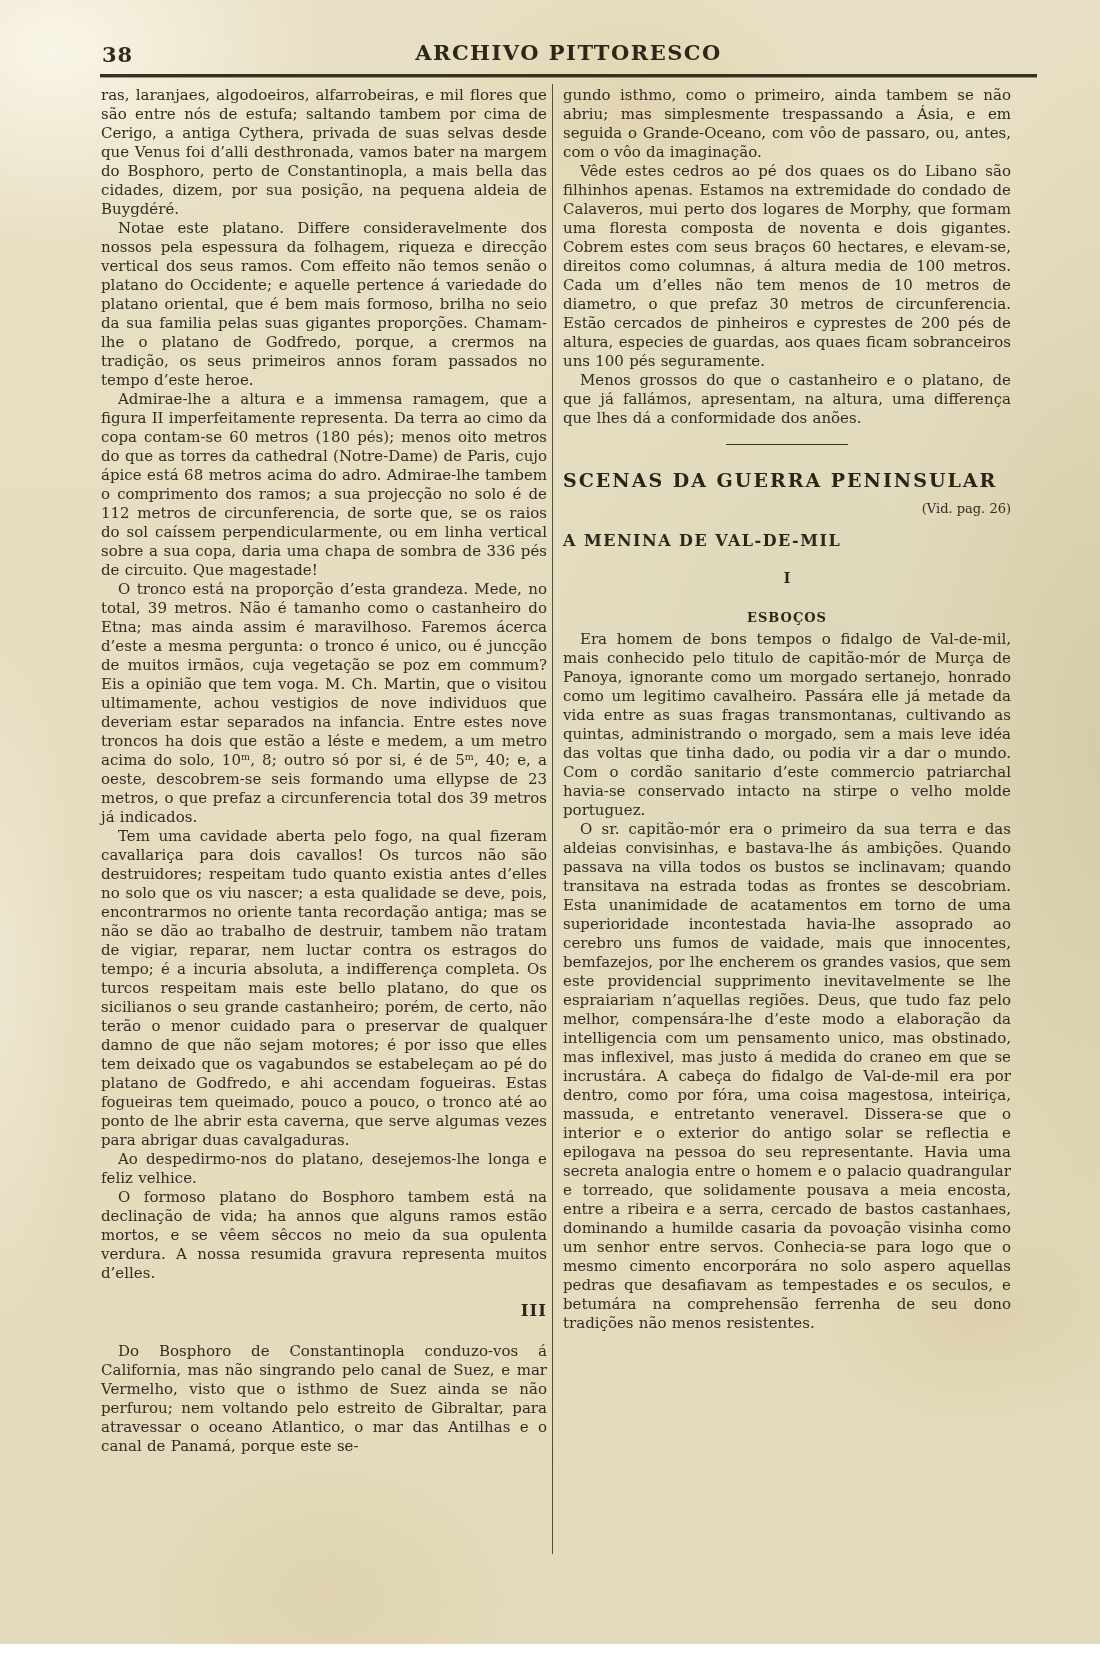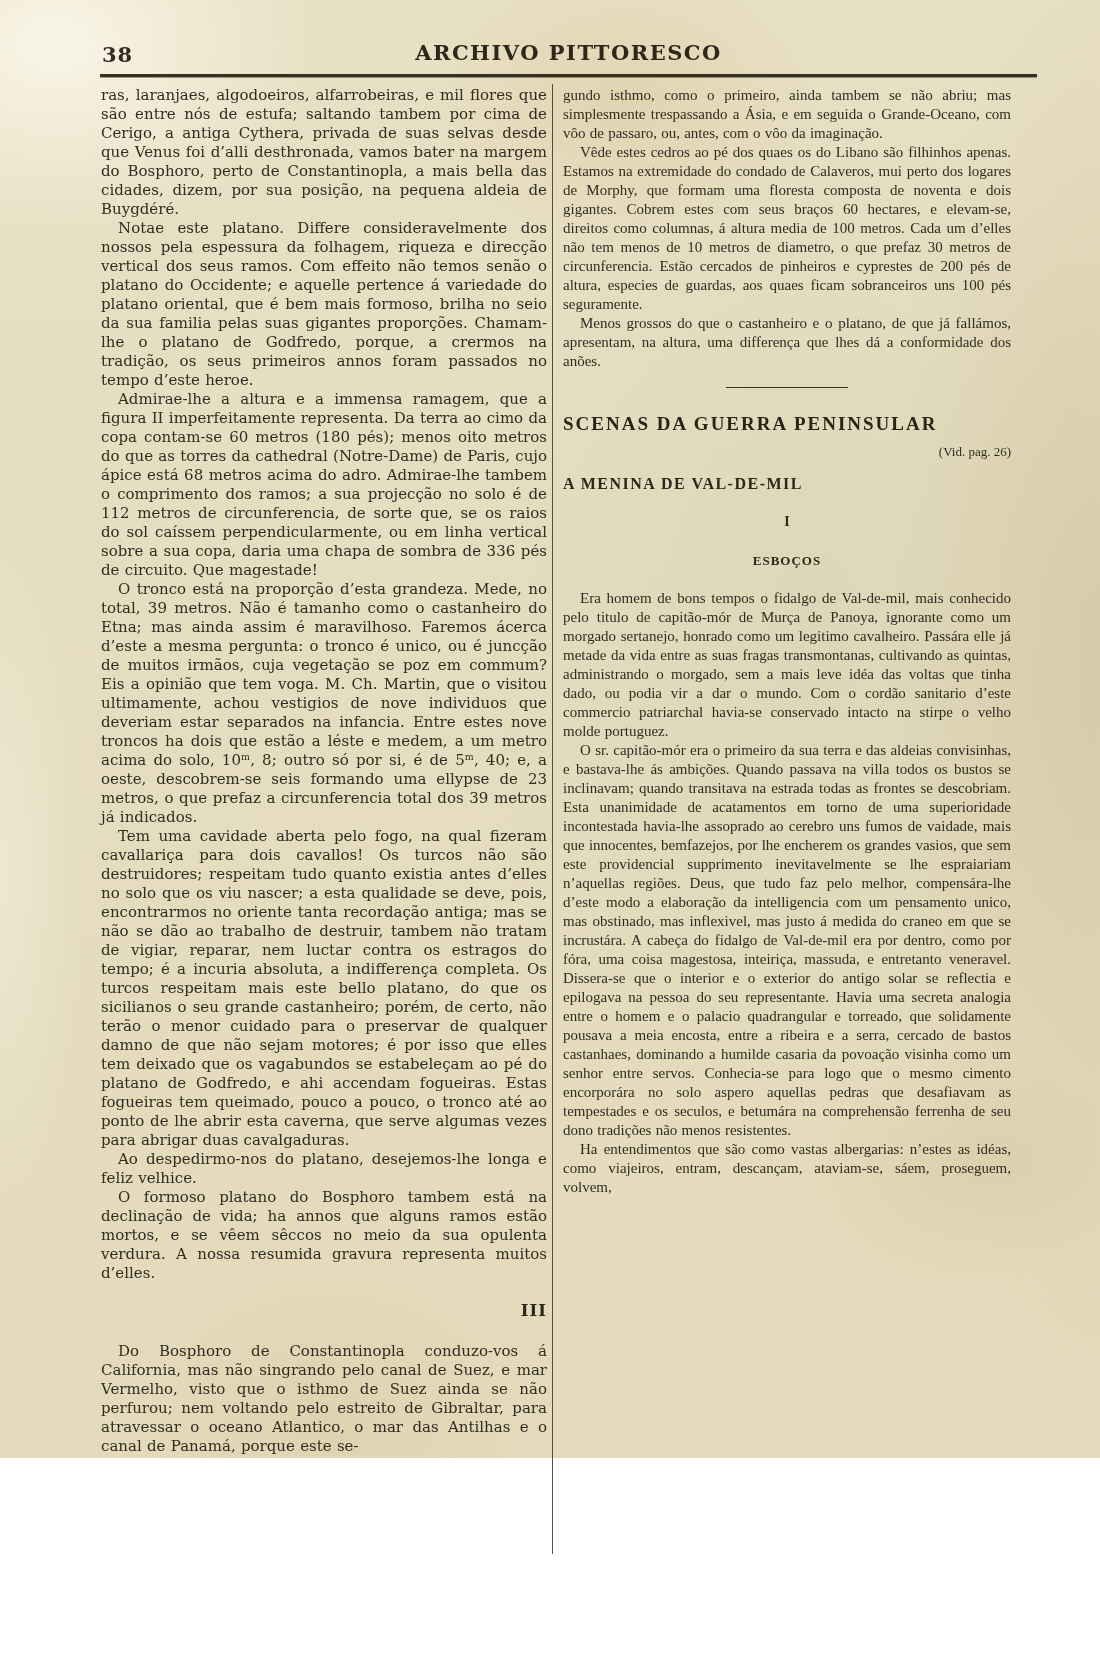--- a/index.html
+++ b/index.html
@@ -1,52 +1,52 @@
 <!DOCTYPE html>
 <html><head>
 <meta charset="utf-8">
 <style>
   html,body{margin:0;padding:0;}
   body{width:1100px;height:1680px;overflow:hidden;font-family:"DejaVu Serif","Liberation Serif",serif;}
-  .page{position:relative;width:1100px;height:1458px;
+  .page{position:relative;width:1100px;height:1644px;
     background-color:#e7dfc2;
     background-image:
       radial-gradient(ellipse 430px 320px at 5% 3%, rgba(250,246,232,0.95), rgba(250,246,232,0) 62%),
       radial-gradient(ellipse 120px 500px at 0% 60%, rgba(244,238,220,0.6), rgba(244,238,220,0) 70%),
       radial-gradient(ellipse 320px 1000px at 101% 45%, rgba(182,163,116,0.30), rgba(182,163,116,0) 72%),
       radial-gradient(ellipse 520px 760px at 74% 42%, rgba(165,176,138,0.14), rgba(165,176,138,0) 70%),
       radial-gradient(ellipse 280px 210px at 57% 7%, rgba(213,194,148,0.38), rgba(213,194,148,0) 70%),
       radial-gradient(ellipse 230px 170px at 88% 80%, rgba(205,185,138,0.30), rgba(205,185,138,0) 70%),
       radial-gradient(ellipse 260px 200px at 30% 97%, rgba(210,192,146,0.28), rgba(210,192,146,0) 70%),
       linear-gradient(#e8e0c4, #e3dabb);
     color:#332b21;}
   
   .page-number{position:absolute;left:102px;top:42px;font-size:21px;font-weight:bold;letter-spacing:1px;}
   .journal-title{position:absolute;left:100px;top:40px;width:937px;margin:0;text-align:center;
     font-size:21px;font-weight:bold;letter-spacing:1.5px;color:#2e2719;}
   .header-rule{position:absolute;left:100px;top:74px;width:937px;height:4px;
     border-top:3px solid #37301f;border-bottom:1px solid rgba(55,48,31,0.45);box-sizing:border-box;}
   
   .col{position:absolute;top:86px;font-size:15px;line-height:19px;text-align:justify;color:#332b21;}
   .col-left{left:101px;width:446px;}
-  .col-right{left:563px;width:448px;font-family:Liberation Serif, serif;}
+  .col-right{left:563px;width:448px;}
   .divider{position:absolute;left:552px;top:84px;width:1px;height:1470px;background:#46
 3d2e;background:rgba(58,49,35,0.85);}
   .p{margin:0;text-indent:17px;word-spacing:0.5px;}
   .p.first{text-indent:0;}
   .roman-heading{margin:18px 0 22px 0;text-align:right;font-size:16.5px;font-weight:bold;
     letter-spacing:1px;text-indent:0;color:#2e2719;}
   .continua{margin:2px 0 0 0;text-indent:20px;font-size:12.5px;text-align:left;}
   .article-rule{width:122px;margin:16px auto 0 auto;border-top:1.5px solid #3a3222;}
   .article-title{margin:26px 0 0 0;font-size:19px;font-weight:bold;
     letter-spacing:2px;text-indent:0;color:#2b2416;}
   .article-ref{margin-top:9px;text-align:right;font-size:13px;}
   .article-subtitle{margin-top:13px;text-align:left;font-size:16px;font-weight:bold;letter-spacing:1.5px;color:#2e2719;}
   .chapter-number{margin-top:19px;text-align:center;font-size:14px;font-weight:bold;color:#2e2719;}
-  .chapter-title{margin-top:20px;margin-bottom:19px;text-align:center;font-size:13px;font-weight:bold;
+  .chapter-title{margin-top:20px;margin-bottom:3px;text-align:center;font-size:13px;font-weight:bold;
     letter-spacing:1px;color:#2e2719;}
 </style>
 </head>
 <body>
 
 <div class="page">
 
   <span class="page-number">38</span>
   <h1 class="journal-title">ARCHIVO PITTORESCO</h1>
   <div class="header-rule"></div>
@@ -70,16 +70,15 @@
     <p class="p">Vêde estes cedros ao pé dos quaes os do Libano são filhinhos apenas. Estamos na extremidade do condado de Calaveros, mui perto dos logares de Morphy, que formam uma floresta composta de noventa e dois gigantes. Cobrem estes com seus braços 60 hectares, e elevam-se, direitos como columnas, á altura media de 100 metros. Cada um d’elles não tem menos de 10 metros de diametro, o que prefaz 30 metros de circunferencia. Estão cercados de pinheiros e cyprestes de 200 pés de altura, especies de guardas, aos quaes ficam sobranceiros uns 100 pés seguramente.</p>
     <p class="p">Menos grossos do que o castanheiro e o platano, de que já fallámos, apresentam, na altura, uma differença que lhes dá a conformidade dos anões.</p>
     <div class="article-rule"></div>
     <h2 class="article-title">SCENAS DA GUERRA PENINSULAR</h2>
     <div class="article-ref">(Vid. pag. 26)</div>
     <div class="article-subtitle">A MENINA DE VAL-DE-MIL</div>
     <div class="chapter-number">I</div>
     <div class="chapter-title">ESBOÇOS</div>
     <p class="p">Era homem de bons tempos o fidalgo de Val-de-mil, mais conhecido pelo titulo de capitão-mór de Murça de Panoya, ignorante como um morgado sertanejo, honrado como um legitimo cavalheiro. Passára elle já metade da vida entre as suas fragas transmontanas, cultivando as quintas, administrando o morgado, sem a mais leve idéa das voltas que tinha dado, ou podia vir a dar o mundo. Com o cordão sanitario d’este commercio patriarchal havia-se conservado intacto na stirpe o velho molde portuguez.</p>
     <p class="p">O sr. capitão-mór era o primeiro da sua terra e das aldeias convisinhas, e bastava-lhe ás ambições. Quando passava na villa todos os bustos se inclinavam; quando transitava na estrada todas as frontes se descobriam. Esta unanimidade de acatamentos em torno de uma superioridade incontestada havia-lhe assoprado ao cerebro uns fumos de vaidade, mais que innocentes, bemfazejos, por lhe encherem os grandes vasios, que sem este providencial supprimento inevitavelmente se lhe espraiariam n’aquellas regiões. Deus, que tudo faz pelo melhor, compensára-lhe d’este modo a elaboração da intelligencia com um pensamento unico, mas obstinado, mas inflexivel, mas justo á medida do craneo em que se incrustára. A cabeça do fidalgo de Val-de-mil era por dentro, como por fóra, uma coisa magestosa, inteiriça, massuda, e entretanto veneravel. Dissera-se que o interior e o exterior do antigo solar se reflectia e epilogava na pessoa do seu representante. Havia uma secreta analogia entre o homem e o palacio quadrangular e torreado, que solidamente pousava a meia encosta, entre a ribeira e a serra, cercado de bastos castanhaes, dominando a humilde casaria da povoação visinha como um senhor entre servos. Conhecia-se para logo que o mesmo cimento encorporára no solo aspero aquellas pedras que desafiavam as tempestades e os seculos, e betumára na comprehensão ferrenha de seu dono tradições não menos resistentes.</p>
-    <p class="p">Ha entendimentos que são como vastas albergarias: n’estes as idéas, como viajeiros, entram, descançam, ataviam-se, sáem, proseguem, volvem,</p>
   </div>
 
 </div>
 
 </body></html>

